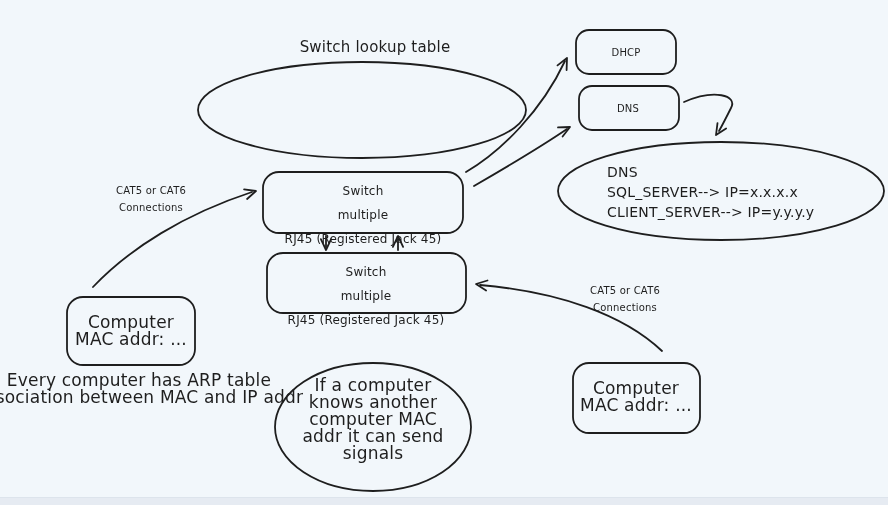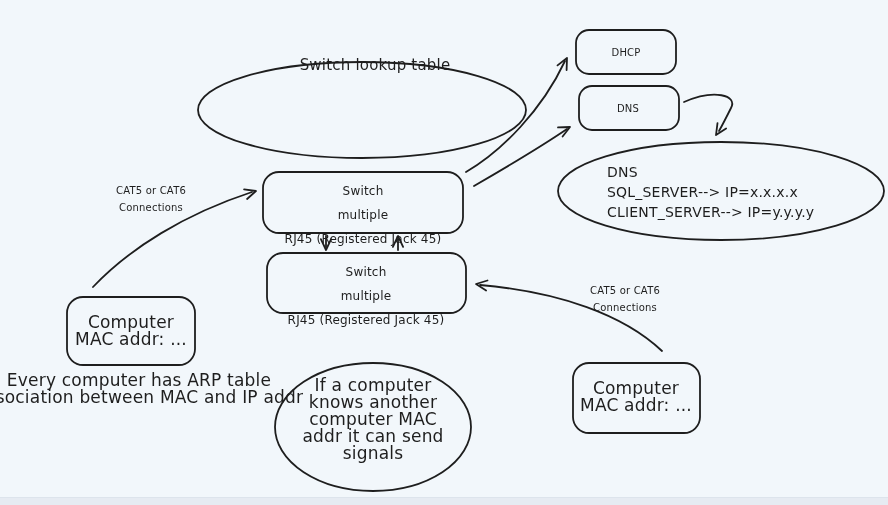--- a/index.html
+++ b/index.html
@@ -76,21 +76,21 @@
           <path class="arrow" d="M326,236 L326,247"></path>
           <path class="arrow" d="M320.9,239.1 L326,250 L331.1,239.1"></path>
         </g>
         <g>
           <path class="arrow" d="M398,250 L398,239"></path>
           <path class="arrow" d="M403.1,246.9 L398,236 L392.9,246.9"></path>
         </g>
       </g>
   </svg>
 
-  <div class="t fs15" style="left:375px;top:56px;">Switch lookup table</div>
+  <div class="t fs15" style="left:375px;top:38px;">Switch lookup table</div>
 
 
   <div class="t fs14t" style="left:626px;top:44px;">DHCP</div>
 
   <div class="t fs14t" style="left:628px;top:100px;">DNS</div>
 
   <div class="t left fs14" style="left:607px;top:162px;">DNS
 SQL_SERVER--&gt; IP=x.x.x.x
 CLIENT_SERVER--&gt; IP=y.y.y.y</div>
 

